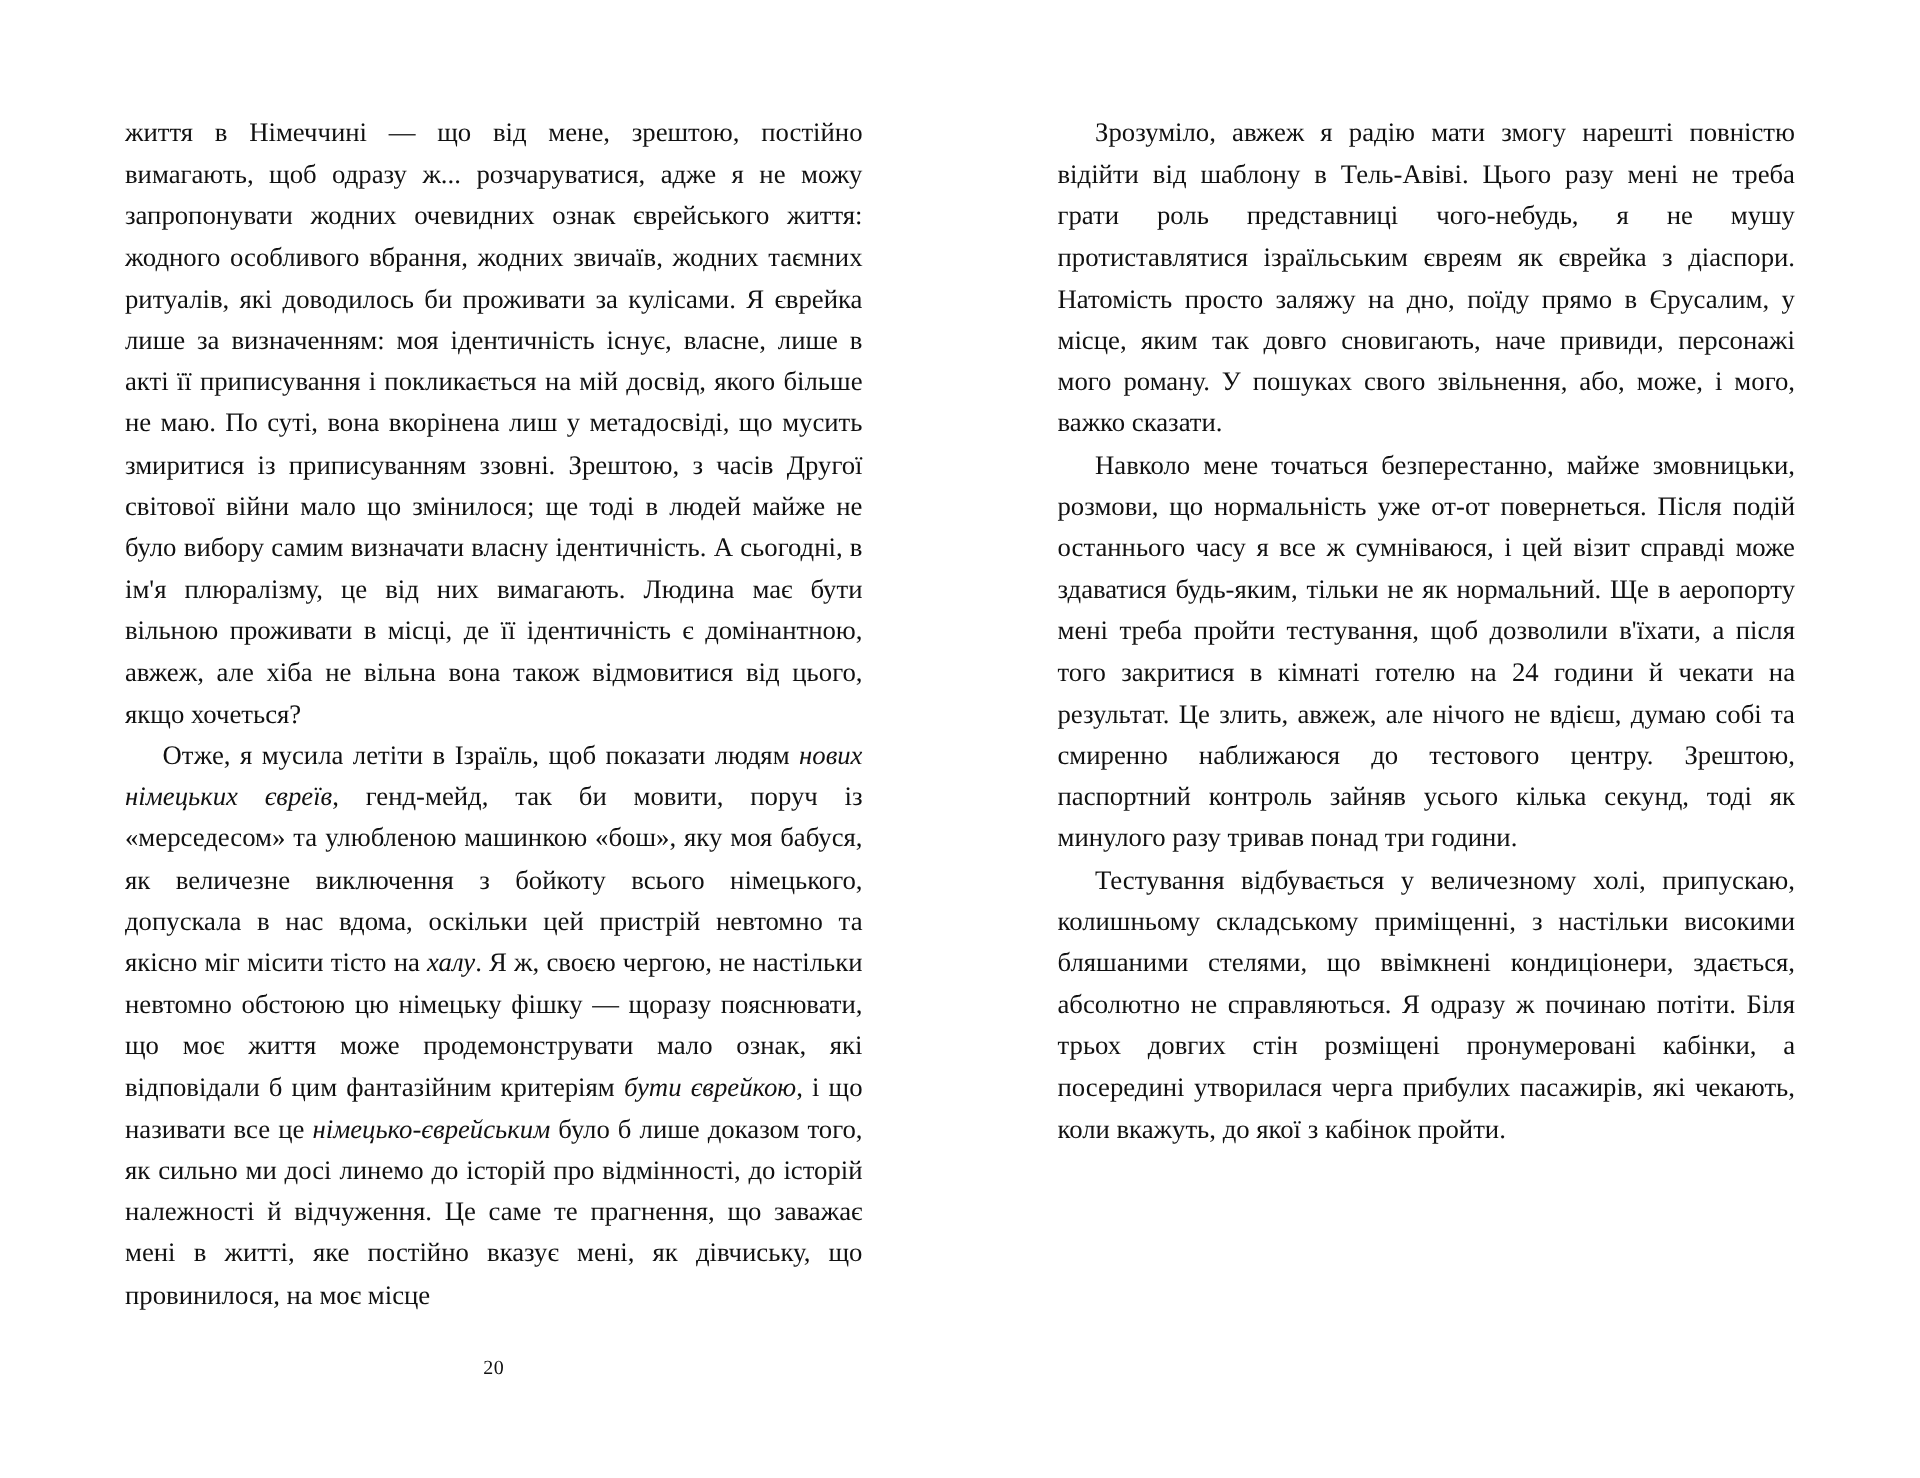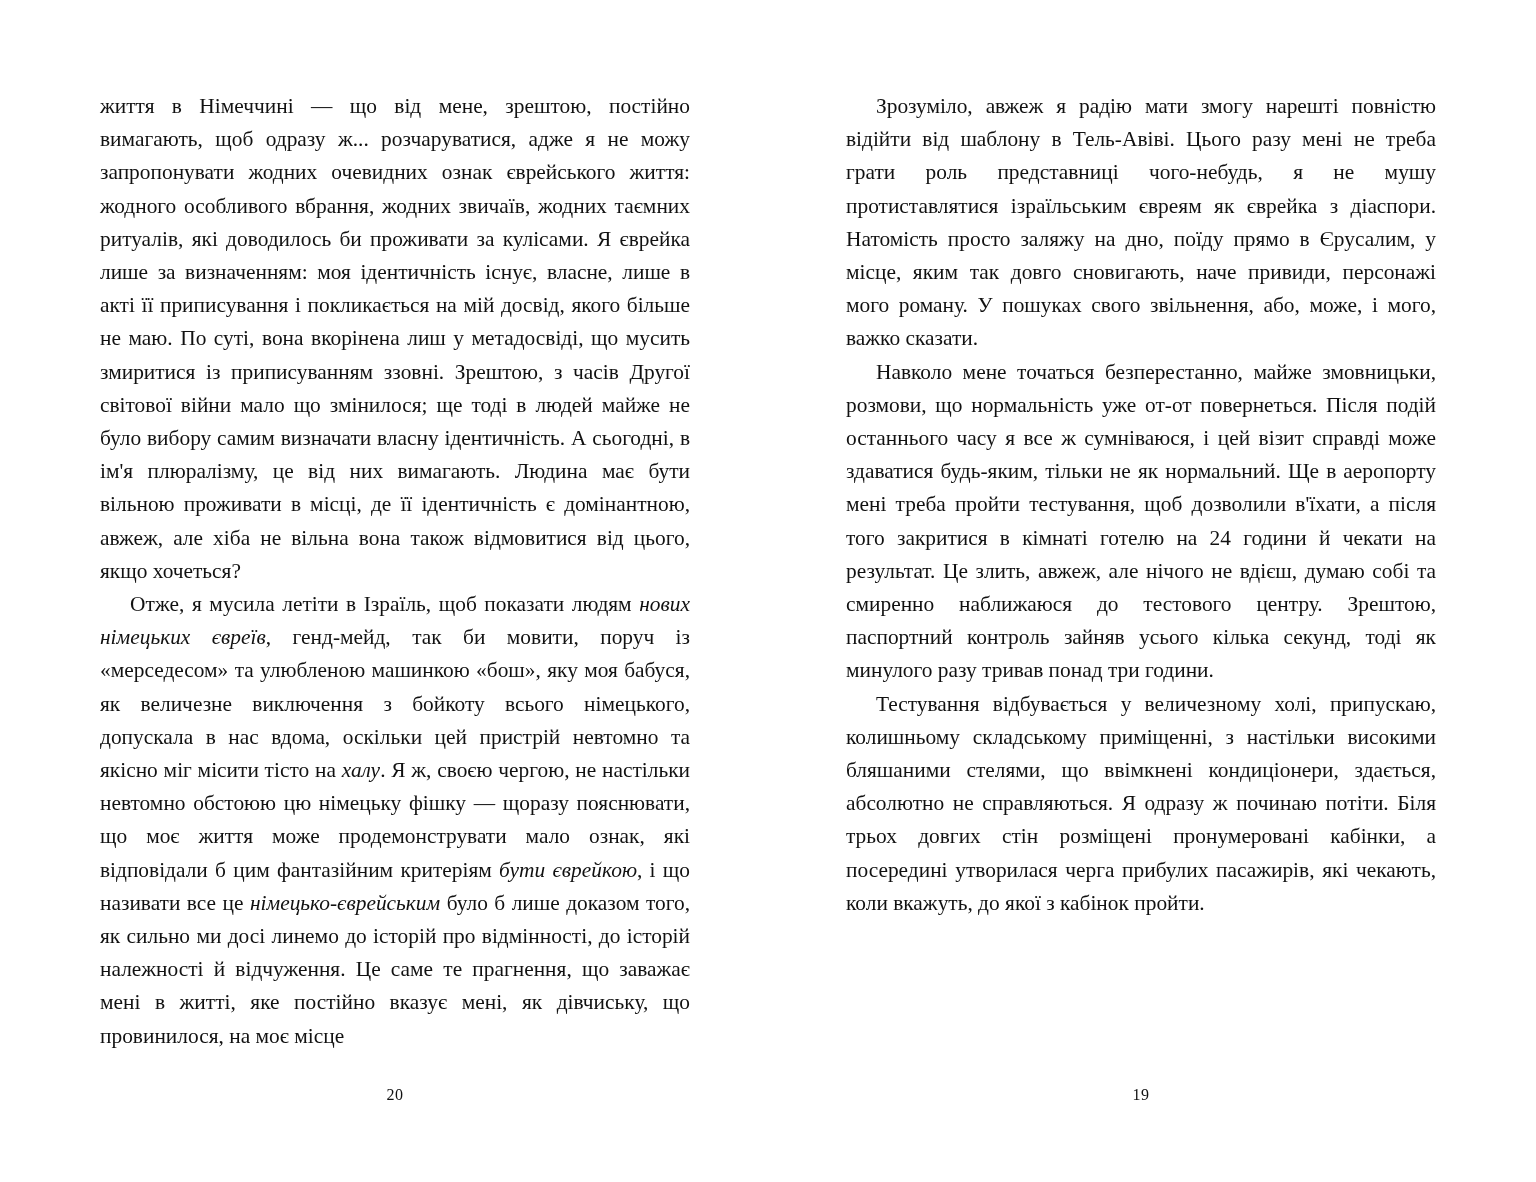--- a/index.html
+++ b/index.html
@@ -79,16 +79,15 @@
   </div>
 
   <div class="page page-gutter"></div>
 
   <div class="page page-right">
     <div class="textblock" id="right-text">
         <p class="indent"><span>Зрозуміло, авжеж я радію мати змогу нарешті повністю відійти від шаблону в Тель-Авіві. Цього разу мені не треба грати роль представниці чого-небудь, я не мушу протиставлятися ізраїльським євреям як єврейка з діаспори. Натомість просто заляжу на дно, поїду прямо в Єрусалим, у місце, яким так довго сновигають, наче привиди, персонажі мого роману. У пошуках свого звільнення, або, може, і мого, важко сказати.</span></p>
         <p class="indent"><span>Навколо мене точаться безперестанно, майже змовницьки, розмови, що нормальність уже от-от повернеться. Після подій останнього часу я все ж сумніваюся, і цей візит справді може здаватися будь-яким, тільки не як нормальний. Ще в аеропорту мені треба пройти тестування, щоб дозволили в'їхати, а після того закритися в кімнаті готелю на 24 години й чекати на результат. Це злить, авжеж, але нічого не вдієш, думаю собі та смиренно наближаюся до тестового центру. Зрештою, паспортний контроль зайняв усього кілька секунд, тоді як минулого разу тривав понад три години.</span></p>
         <p class="indent"><span>Тестування відбувається у величезному холі, припускаю, колишньому складському приміщенні, з настільки високими бляшаними стелями, що ввімкнені кондиціонери, здається, абсолютно не справляються. Я одразу ж починаю потіти. Біля трьох довгих стін розміщені пронумеровані кабінки, а посередині утворилася черга прибулих пасажирів, які чекають, коли вкажуть, до якої з кабінок пройти.</span></p>
       </div>
-    <div class="folio">19</div>
   </div>
 
 </div>
 
 </body></html>

